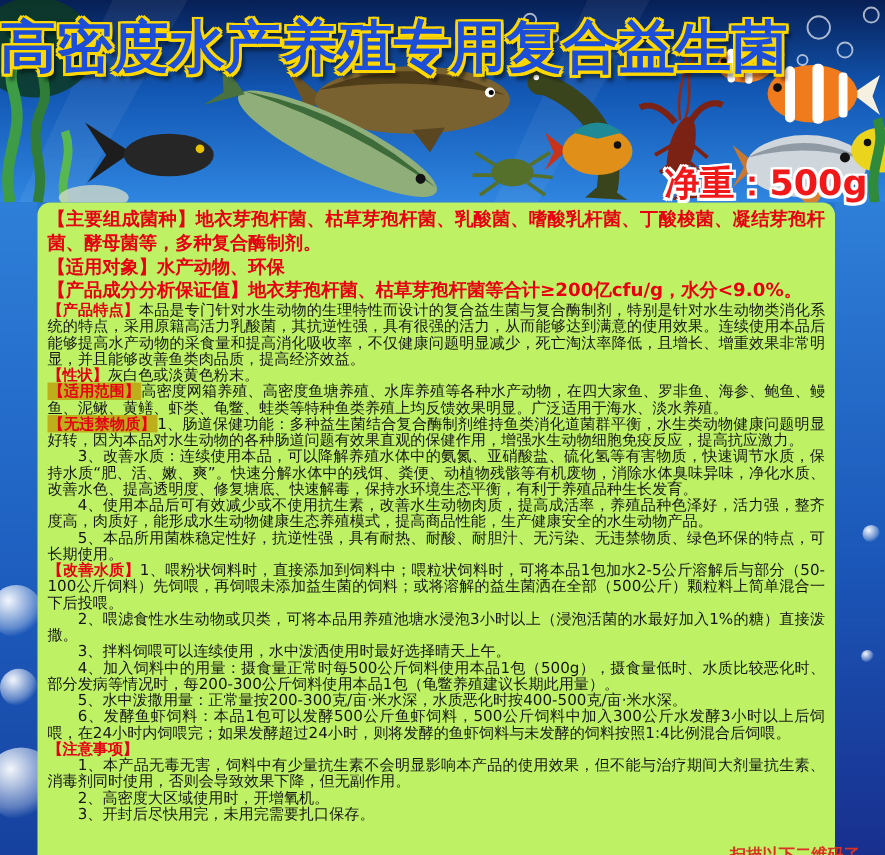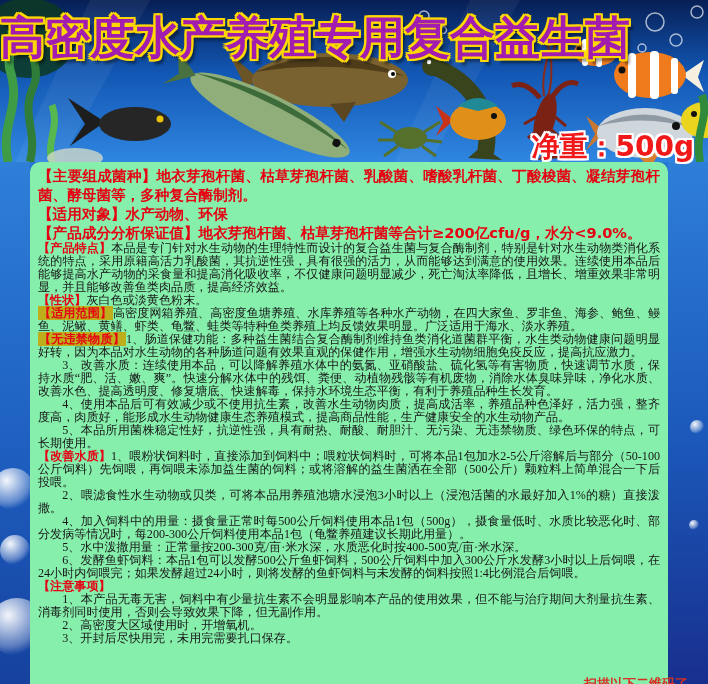--- a/index.html
+++ b/index.html
@@ -6,21 +6,21 @@
   body{
     position:relative;
     width:708px;height:684px;
     overflow:hidden;
     background:linear-gradient(180deg,#2f86e0 0%,#1e66c8 45%,#143f9e 100%);
     font-family:"DejaVu Sans","Liberation Sans",sans-serif;
   }
   .banner{position:absolute;top:0;left:0;width:708px;height:162px;}
   .title{
     position:absolute;top:8px;left:0;width:620px;text-align:right;
-    font-size:45px;font-weight:900;letter-spacing:0px;color:#a21caf;
+    font-size:45px;font-weight:900;letter-spacing:0px;color:#1d4ed8;
     text-shadow:
       -2px -2px 0 #ffd800, 2px -2px 0 #ffd800,
       -2px 2px 0 #ffd800, 2px 2px 0 #ffd800,
       0 -2px 0 #ffd800, 0 2px 0 #ffd800,
       -2px 0 0 #ffd800, 2px 0 0 #ffd800,
       4px 5px 3px rgba(0,0,0,.45);
     z-index:3;white-space:nowrap;
   }
   .net-weight{
     position:absolute;top:128px;right:14px;
@@ -38,30 +38,30 @@
     background:linear-gradient(180deg,#2e7fd8,#1b57b8 55%,#182f8e);}
   .bubble{position:absolute;border-radius:50%;z-index:2;
     background:radial-gradient(circle at 35% 30%,rgba(255,255,255,.95),rgba(255,255,255,.30) 55%,rgba(255,255,255,0) 72%);}
   .b1{left:-8px;top:468px;width:42px;height:42px;}
   .b2{left:0px;top:535px;width:30px;height:30px;}
   .b3{left:-12px;top:598px;width:58px;height:58px;}
   .b4{right:4px;top:420px;width:14px;height:14px;}
   .b5{right:9px;top:520px;width:10px;height:10px;}
   .panel{
     position:absolute;left:30px;top:162px;width:638px;height:522px;
-    background:#86efac;border-radius:10px 10px 0 0;
+    background:#bef264;border-radius:10px 10px 0 0;
     padding:4px 8px 0 8px;box-sizing:border-box;z-index:2;
   }
   .para{margin:0;text-align:justify;}
   .para.intro{font-size:14.6px;line-height:19px;font-weight:bold;}
   .para.body{font-size:12.1px;line-height:13px;}
   .para.indent{text-indent:2em;}
   span.red{color:#e60012;}
   .para.body span.red{font-weight:bold;margin-top:23px;}
-  span.black{color:#161616;font-family:Liberation Serif, serif;}
+  span.black{color:#161616;}
   span.hl{background:#bfae1c;padding:0 1px;}
   .scan-note{
     position:absolute;left:584px;top:675px;z-index:5;
     color:#d93025;font-size:13px;font-weight:bold;white-space:nowrap;
   }
 </style>
 </head>
 <body>
 
 <svg class="banner" viewBox="0 0 708 162" width="708" height="162" preserveAspectRatio="none" aria-hidden="true">
@@ -195,20 +195,21 @@
       <p class="para intro"><span class="red">【产品成分分析保证值】</span><span class="red">地衣芽孢杆菌、枯草芽孢杆菌等合计≥200亿cfu/g，水分&lt;9.0%。</span></p>
       <p class="para body"><span class="red">【产品特点】</span><span class="black">本品是专门针对水生动物的生理特性而设计的复合益生菌与复合酶制剂，特别是针对水生动物类消化系统的特点，采用原籍高活力乳酸菌，其抗逆性强，具有很强的活力，从而能够达到满意的使用效果。连续使用本品后能够提高水产动物的采食量和提高消化吸收率，不仅健康问题明显减少，死亡淘汰率降低，且增长、增重效果非常明显，并且能够改善鱼类肉品质，提高经济效益。</span></p>
       <p class="para body"><span class="red">【性状】</span><span class="black">灰白色或淡黄色粉末。</span></p>
       <p class="para body"><span class="red hl">【适用范围】</span><span class="black">高密度网箱养殖、高密度鱼塘养殖、水库养殖等各种水产动物，在四大家鱼、罗非鱼、海参、鲍鱼、鳗鱼、泥鳅、黄鳝、虾类、龟鳖、蛙类等特种鱼类养殖上均反馈效果明显。广泛适用于海水、淡水养殖。</span></p>
       <p class="para body"><span class="red hl">【无违禁物质】</span><span class="black">1、肠道保健功能：多种益生菌结合复合酶制剂维持鱼类消化道菌群平衡，水生类动物健康问题明显好转，因为本品对水生动物的各种肠道问题有效果直观的保健作用，增强水生动物细胞免疫反应，提高抗应激力。</span></p>
       <p class="para body indent"><span class="black">3、改善水质：连续使用本品，可以降解养殖水体中的氨氮、亚硝酸盐、硫化氢等有害物质，快速调节水质，保持水质“肥、活、嫩、爽”。快速分解水体中的残饵、粪便、动植物残骸等有机废物，消除水体臭味异味，净化水质、改善水色、提高透明度、修复塘底、快速解毒，保持水环境生态平衡，有利于养殖品种生长发育。</span></p>
       <p class="para body indent"><span class="black">4、使用本品后可有效减少或不使用抗生素，改善水生动物肉质，提高成活率，养殖品种色泽好，活力强，整齐度高，肉质好，能形成水生动物健康生态养殖模式，提高商品性能，生产健康安全的水生动物产品。</span></p>
       <p class="para body indent"><span class="black">5、本品所用菌株稳定性好，抗逆性强，具有耐热、耐酸、耐胆汁、无污染、无违禁物质、绿色环保的特点，可长期使用。</span></p>
       <p class="para body"><span class="red">【改善水质】</span><span class="black">1、喂粉状饲料时，直接添加到饲料中；喂粒状饲料时，可将本品1包加水2-5公斤溶解后与部分（50-100公斤饲料）先饲喂，再饲喂未添加益生菌的饲料；或将溶解的益生菌洒在全部（500公斤）颗粒料上简单混合一下后投喂。</span></p>
       <p class="para body indent"><span class="black">2、喂滤食性水生动物或贝类，可将本品用养殖池塘水浸泡3小时以上（浸泡活菌的水最好加入1%的糖）直接泼撒。</span></p>
+      <p class="para body indent"><span class="black">3、拌料饲喂可以连续使用，水中泼洒使用时最好选择晴天上午。</span></p>
       <p class="para body indent"><span class="black">4、加入饲料中的用量：摄食量正常时每500公斤饲料使用本品1包（500g），摄食量低时、水质比较恶化时、部分发病等情况时，每200-300公斤饲料使用本品1包（龟鳖养殖建议长期此用量）。</span></p>
       <p class="para body indent"><span class="black">5、水中泼撒用量：正常量按200-300克/亩·米水深，水质恶化时按400-500克/亩·米水深。</span></p>
       <p class="para body indent"><span class="black">6、发酵鱼虾饲料：本品1包可以发酵500公斤鱼虾饲料，500公斤饲料中加入300公斤水发酵3小时以上后饲喂，在24小时内饲喂完；如果发酵超过24小时，则将发酵的鱼虾饲料与未发酵的饲料按照1:4比例混合后饲喂。</span></p>
       <p class="para body"><span class="red">【注意事项】</span></p>
       <p class="para body indent"><span class="black">1、本产品无毒无害，饲料中有少量抗生素不会明显影响本产品的使用效果，但不能与治疗期间大剂量抗生素、消毒剂同时使用，否则会导致效果下降，但无副作用。</span></p>
       <p class="para body indent"><span class="black">2、高密度大区域使用时，开增氧机。</span></p>
       <p class="para body indent"><span class="black">3、开封后尽快用完，未用完需要扎口保存。</span></p>
     </div>
 </div>
 

